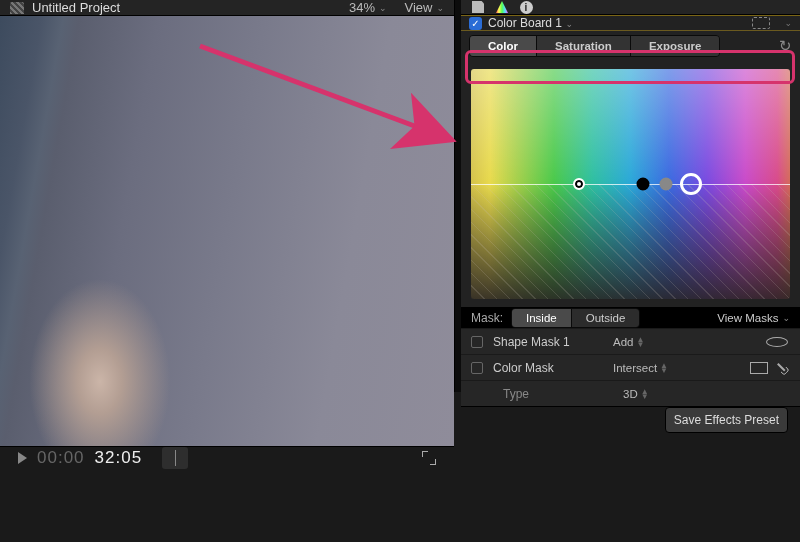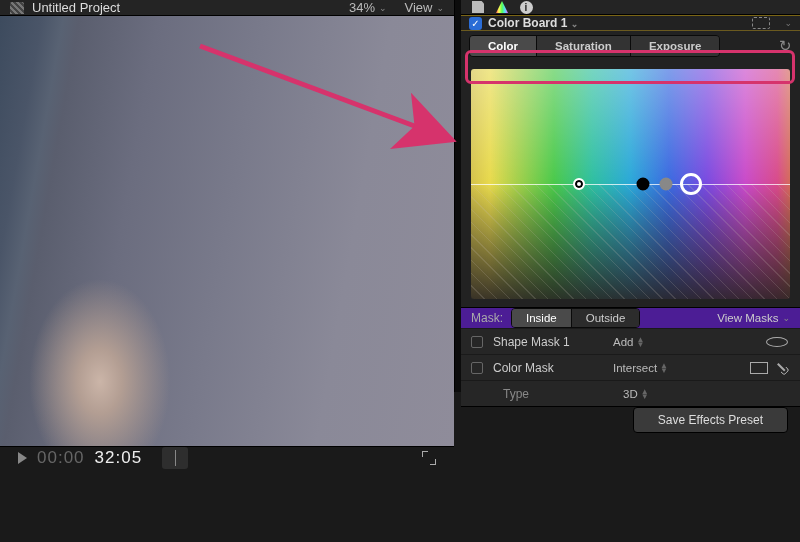--- a/index.html
+++ b/index.html
@@ -35,21 +35,21 @@
 
   
   .right { flex: 1; display: flex; flex-direction: column; background: #1f1f1f; }
   .r-top { height: 24px; display: flex; align-items: center; gap: 10px; padding: 0 10px; background: #242424; border-bottom: 1px solid #000; }
   .r-top .ico { width: 14px; height: 14px; display: flex; align-items:center; justify-content:center; color:#ccc; }
   .save-ico { width:12px; height:12px; background:#bbb; clip-path: polygon(0 0,80% 0,100% 20%,100% 100%,0 100%); }
   .info-ico { width:13px; height:13px; border-radius:50%; background:#ccc; color:#222; font-weight:bold; font-size:10px; display:flex; align-items:center; justify-content:center; }
 
   .cb-header { height: 26px; display:flex; align-items:center; padding:0 8px; gap:6px; background:#222; border:1px solid #6b5a1f; border-left:none; border-right:none; border-top-color:#7a6515; }
   .cb-chk { width:13px; height:13px; background:#2a6cd6; border-radius:3px; display:flex; align-items:center; justify-content:center; color:#fff; font-size:10px; }
-  .cb-title { color:#ddd; font-size:12px;font-weight:bold; }
+  .cb-title { color:#ddd; font-size:12px; }
   .cb-header .spacer { flex:1; }
   .cb-rect { width:18px; height:12px; border:1.5px dashed #888; border-radius:2px; }
   .cb-dd { color:#777; font-size:9px; margin-left:8px; }
 
   
   .pink-box { position:absolute; border:3px solid #d6336c; border-radius:6px; pointer-events:none; }
   .arrow-svg { position:absolute; pointer-events:none; }
 
   .tabs-row { height:30px; display:flex; align-items:center; padding:6px 8px; gap:0; background:#222; position:relative; }
   .seg { display:flex; border-radius:4px; overflow:hidden; border:1px solid #0a0a0a; }
@@ -69,21 +69,21 @@
   .mid-line { position:absolute; left:0; right:0; top:50%; height:1px; background:rgba(255,255,255,0.75); }
   .hatch { position:absolute; left:0; right:0; bottom:0; height:50%;
      background-image: repeating-linear-gradient(45deg, rgba(200,190,180,0.18) 0 1px, transparent 1px 9px);
   }
   .puck { position:absolute; border-radius:50%; transform:translate(-50%,-50%); }
   .p-high { width:12px; height:12px; background:#fff; border:2.5px solid #fff; box-shadow:0 0 0 2px #000 inset; }
   .p-mid  { width:13px; height:13px; background:#000; border:2px solid #000; }
   .p-shd  { width:13px; height:13px; background:#888; border:2px solid #888; }
   .p-global{ width:22px; height:22px; border:3px solid #fff; background:transparent; }
 
-  .mask-row { height:28px; display:flex; align-items:center; padding:0 10px; gap:8px; background:#4c1d95; border-top:1px solid #000; }
+  .mask-row { height:28px; display:flex; align-items:center; padding:0 10px; gap:8px; background:#000000; border-top:1px solid #000; }
   .mask-lbl { color:#aaa; }
   .seg2 { display:flex; border-radius:4px; overflow:hidden; border:1px solid #0a0a0a; }
   .seg2 .opt { padding:3px 14px; font-size:11.5px; background:#2c2c2c; color:#ccc; border-right:1px solid #0a0a0a; }
   .seg2 .opt:last-child{border-right:none;}
   .seg2 .opt.active { background:#4a4a4a; color:#fff; }
   .mask-row .spacer{flex:1;}
   .vm { color:#ccc; font-size:11.5px; display:flex; gap:4px; align-items:center;}
 
   .mask-list { background:#262626; }
   .mrow { display:flex; align-items:center; height:26px; padding:0 12px 0 10px; gap:10px; border-top:1px solid #1a1a1a; }
@@ -96,21 +96,21 @@
   .mrow .extra { flex:1; display:flex; align-items:center; justify-content:flex-end; gap:8px; }
   .ellipse { width:22px; height:10px; border:1.5px solid #aaa; border-radius:50%; }
   .swatch { width:18px; height:12px; border:1px solid #aaa; display:inline-block; }
   .dropper { width:12px; height:12px; display:inline-block; transform:rotate(-45deg); }
   .dropper::before{content:"";display:block;width:2px;height:10px;background:#aaa;margin-left:5px;}
   .dropper::after{content:"";display:block;width:6px;height:4px;border:1.5px solid #aaa;border-top:none;border-radius:0 0 3px 3px;margin-top:-2px;margin-left:2px;}
   .valnum { color:#bbb; font-size:11.5px; width:38px; text-align:right; }
 
   .right-spacer { flex:1; background:#1f1f1f; }
   .r-bottom { height:38px; display:flex; align-items:center; justify-content:flex-end; padding:0 12px; background:#1a1a1a; border-top:1px solid #000; }
-  .save-btn { background:#3a3a3a; color:#ddd; padding:5px 24px; border-radius:4px; font-size:12px; border:1px solid #000; }
+  .save-btn { background:#3a3a3a; color:#ddd; padding:5px 8px; border-radius:4px; font-size:12px; border:1px solid #000; }
 
   .divider-v { width:6px; background:#0c0c0c; }
 </style>
 </head>
 <body>
 
 <div class="app">
 
   <div class="left">
     <div class="left-top">

